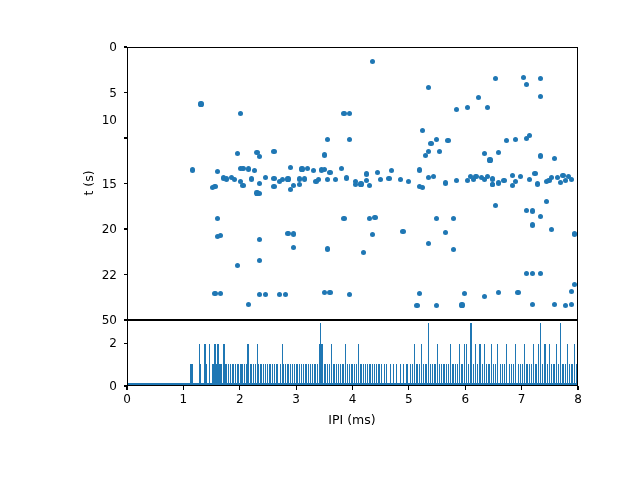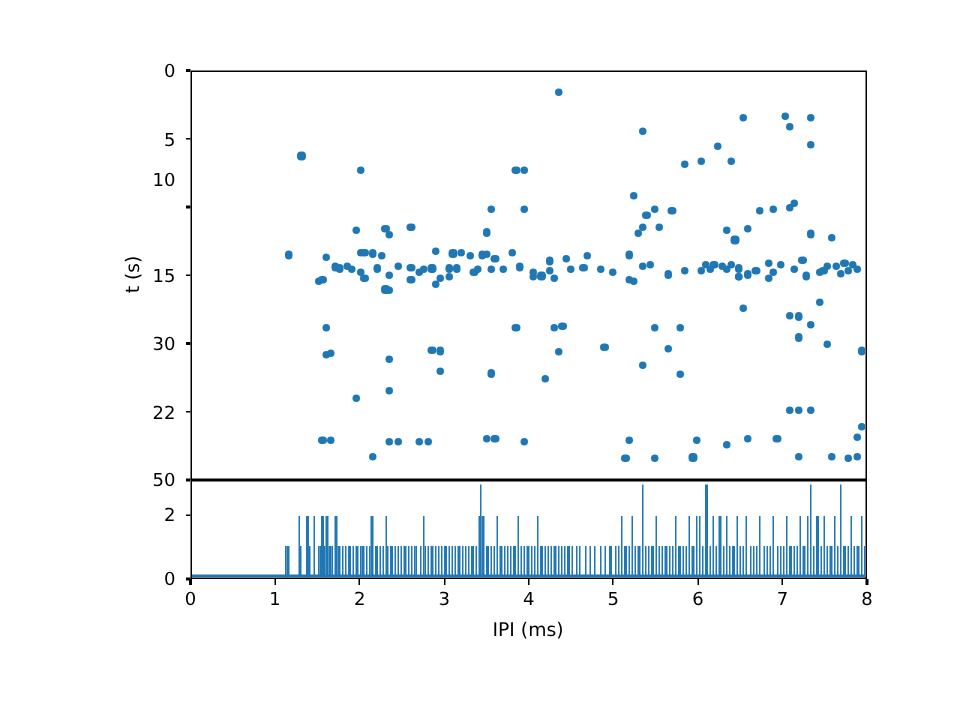--- a/index.html
+++ b/index.html
@@ -312,21 +312,21 @@
   <div id="scatter-ticks">
       <div class="tick-mark" style="position: absolute; left: 123.5px; top: 46.45px; width: 3.5px; height: 1.1px;"></div>
       <div class="tick-label" style="left: 0px; top: 47px; width: 117px; text-align: right; transform: translateY(-50%);">0</div>
       <div class="tick-mark" style="position: absolute; left: 123.5px; top: 91.95px; width: 3.5px; height: 1.1px;"></div>
       <div class="tick-label" style="left: 0px; top: 92.5px; width: 117px; text-align: right; transform: translateY(-50%);">5</div>
       <div class="tick-mark" style="position: absolute; left: 123.5px; top: 137.45px; width: 3.5px; height: 1.1px;"></div>
       <div class="tick-label" style="left: 0px; top: 120px; width: 117px; text-align: right; transform: translateY(-50%);">10</div>
       <div class="tick-mark" style="position: absolute; left: 123.5px; top: 182.95px; width: 3.5px; height: 1.1px;"></div>
       <div class="tick-label" style="left: 0px; top: 183.5px; width: 117px; text-align: right; transform: translateY(-50%);">15</div>
       <div class="tick-mark" style="position: absolute; left: 123.5px; top: 228.45px; width: 3.5px; height: 1.1px;"></div>
-      <div class="tick-label" style="left: 0px; top: 229px; width: 117px; text-align: right; transform: translateY(-50%);">30</div>
+      <div class="tick-label" style="left: 0px; top: 229px; width: 117px; text-align: right; transform: translateY(-50%);">20</div>
       <div class="tick-mark" style="position: absolute; left: 123.5px; top: 273.95px; width: 3.5px; height: 1.1px;"></div>
       <div class="tick-label" style="left: 0px; top: 274.5px; width: 117px; text-align: right; transform: translateY(-50%);">22</div>
       <div class="tick-mark" style="position: absolute; left: 123.5px; top: 319.45px; width: 3.5px; height: 1.1px;"></div>
       <div class="tick-label" style="left: 0px; top: 320px; width: 117px; text-align: right; transform: translateY(-50%);">50</div>
     </div>
 
   <div class="axes" id="hist-axes">
     <div class="hist-layer" id="hist-layer">
         <div class="bar" style="left: 13.75%; width: 1.2px; height: 32.2581%;"></div>
         <div class="bar" style="left: 14%; width: 1.2px; height: 32.2581%;"></div>

